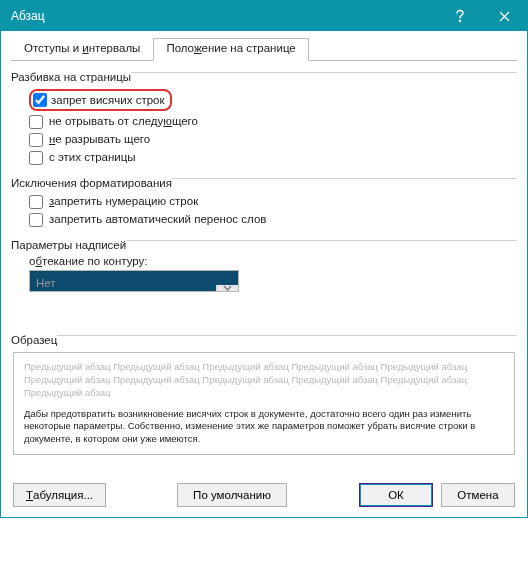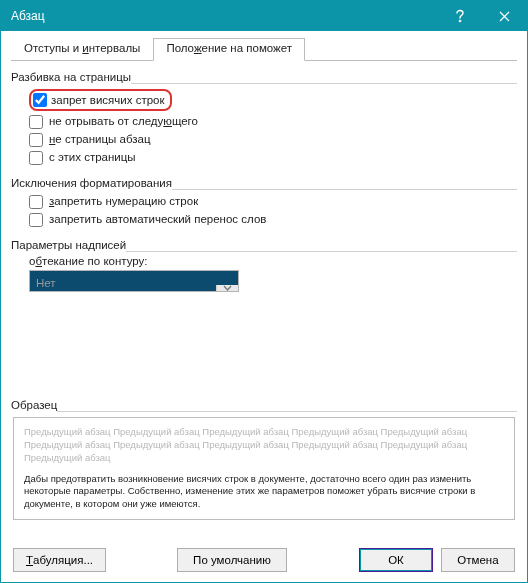--- a/index.html
+++ b/index.html
@@ -1,29 +1,29 @@
 <!DOCTYPE html>
 <html><head>
 <meta charset="utf-8">
 <style>
   * { box-sizing: border-box; font-family: "Segoe UI", Tahoma, sans-serif; }
   body { margin: 0; background: #fff; }
-  .window { width: 528px; height: 583px; border: 1px solid #0c94a8; display: flex; flex-direction: column; background: #fff; }
+  .window { width: 528px; height: 518px; border: 1px solid #0c94a8; display: flex; flex-direction: column; background: #fff; }
   .titlebar { height: 30px; background: #0c94a8; color: #fff; display: flex; align-items: center; padding: 0 0 0 10px; font-size: 12px; }
   .titlebar .title { flex: 1; }
   .titlebar .tbtn { width: 45px; height: 30px; display: flex; align-items: center; justify-content: center; cursor: pointer; }
   .titlebar .tbtn svg { stroke: #fff; }
   .body { flex: 1; padding: 6px 10px 8px 10px; display: flex; flex-direction: column; font-size: 11.5px; color: #222; }
   .tabs { display: flex; border-bottom: 1px solid #bcbcbc; height: 24px; }
   .tab { padding: 3px 12px 0 12px; border: 1px solid transparent; border-bottom: none; cursor: pointer; position: relative; top: 1px; }
   .tab.inactive { color: #222; }
   .tab.active { border-color: #bcbcbc; background: #fff; border-bottom: 1px solid #fff; }
   .underline { text-decoration: underline; }
   .group { margin-top: 10px; }
-  .group-head { display: flex; align-items: flex-end; }
+  .group-head { display: flex; align-items: flex-start; }
   .group-head .line { flex: 1; border-top: 1px solid #d0d0d0; position: relative; top: 1px; }
   .checks { margin: 6px 0 2px 18px; display: flex; flex-direction: column; gap: 4px; }
   .chk { display: flex; align-items: flex-start; gap: 6px; }
   .chk input { width: 14px; height: 14px; margin: 0; }
   .highlight { border: 2px solid #d33; border-radius: 8px; padding: 2px 6px 2px 2px; display: inline-flex; align-items: center; gap: 4px; }
   .sub { margin: 4px 0 2px 18px; }
   .select-wrap { display: flex; align-items: flex-end; width: 210px; height: 22px; border: 1px solid #b5b5b5; background: #0c4a6e; margin-top: 3px; }
   .select-val { flex: 1; padding: 2px 6px; color: #9a9a9a; display: flex; align-items: center; }
   .select-btn { width: 22px; background: #e9e9e9; border-left: 1px solid #cfcfcf; display: flex; align-items: center; justify-content: center; }
   .spacer { flex: 1; min-height: 20px; }
@@ -54,21 +54,21 @@
       </svg>
     </div>
   </div>
 
   <div class="body">
     <div class="tabs">
       <div class="tab inactive">
         <span>Отступы и </span><span class="underline">и</span><span>нтервалы</span>
       </div>
       <div class="tab active">
-        <span>Поло</span><span class="underline">ж</span><span>ение на поможет</span>
+        <span>Поло</span><span class="underline">ж</span><span>ение на странице</span>
       </div>
     </div>
 
     <div class="group">
       <div class="group-head">
         <span>Разбивка на страницы</span>
         <div class="line"></div>
       </div>
       <div class="checks">
         <div class="chk">
@@ -76,21 +76,21 @@
             <input type="checkbox" checked="" style="">
             <span>запрет висячих строк</span>
           </span>
         </div>
         <div class="chk">
           <input type="checkbox" style="">
           <span><span>не отрывать от следу</span><span class="underline">ю</span><span>щего</span></span>
         </div>
         <div class="chk">
           <input type="checkbox" style="">
-          <span><span class="underline">н</span><span>е страницы абзац</span></span>
+          <span><span class="underline">н</span><span>е разрывать щего</span></span>
         </div>
         <div class="chk">
           <input type="checkbox" style="">
           <span>с этих страницы</span>
         </div>
       </div>
     </div>
 
     <div class="group">
       <div class="group-head">

